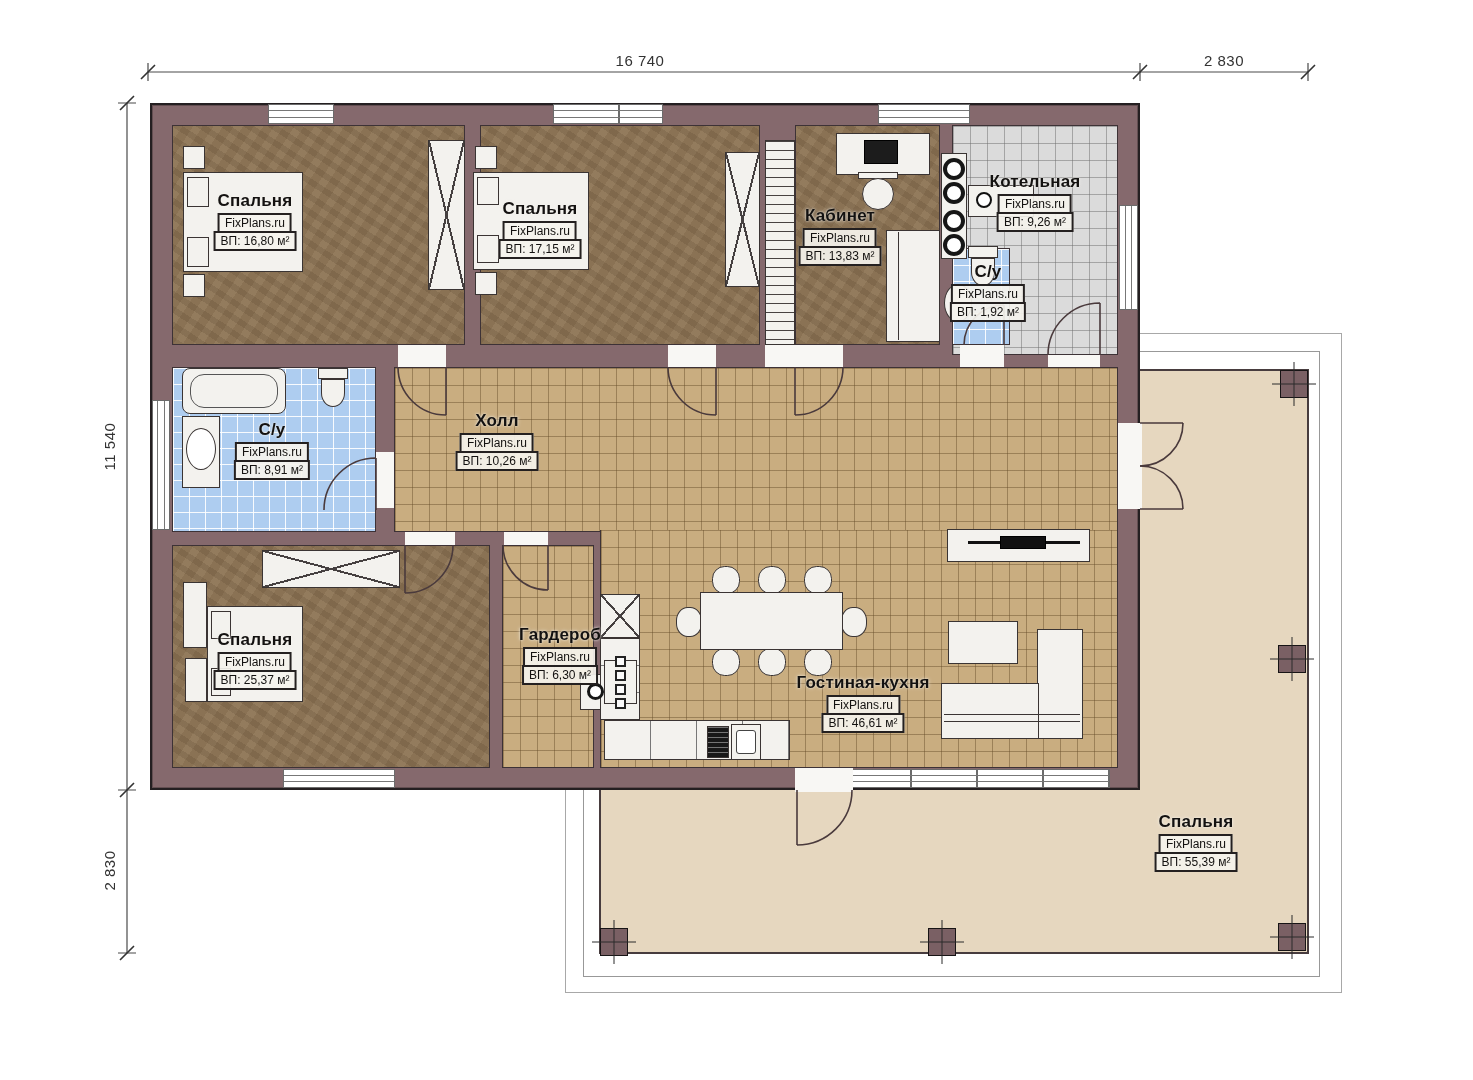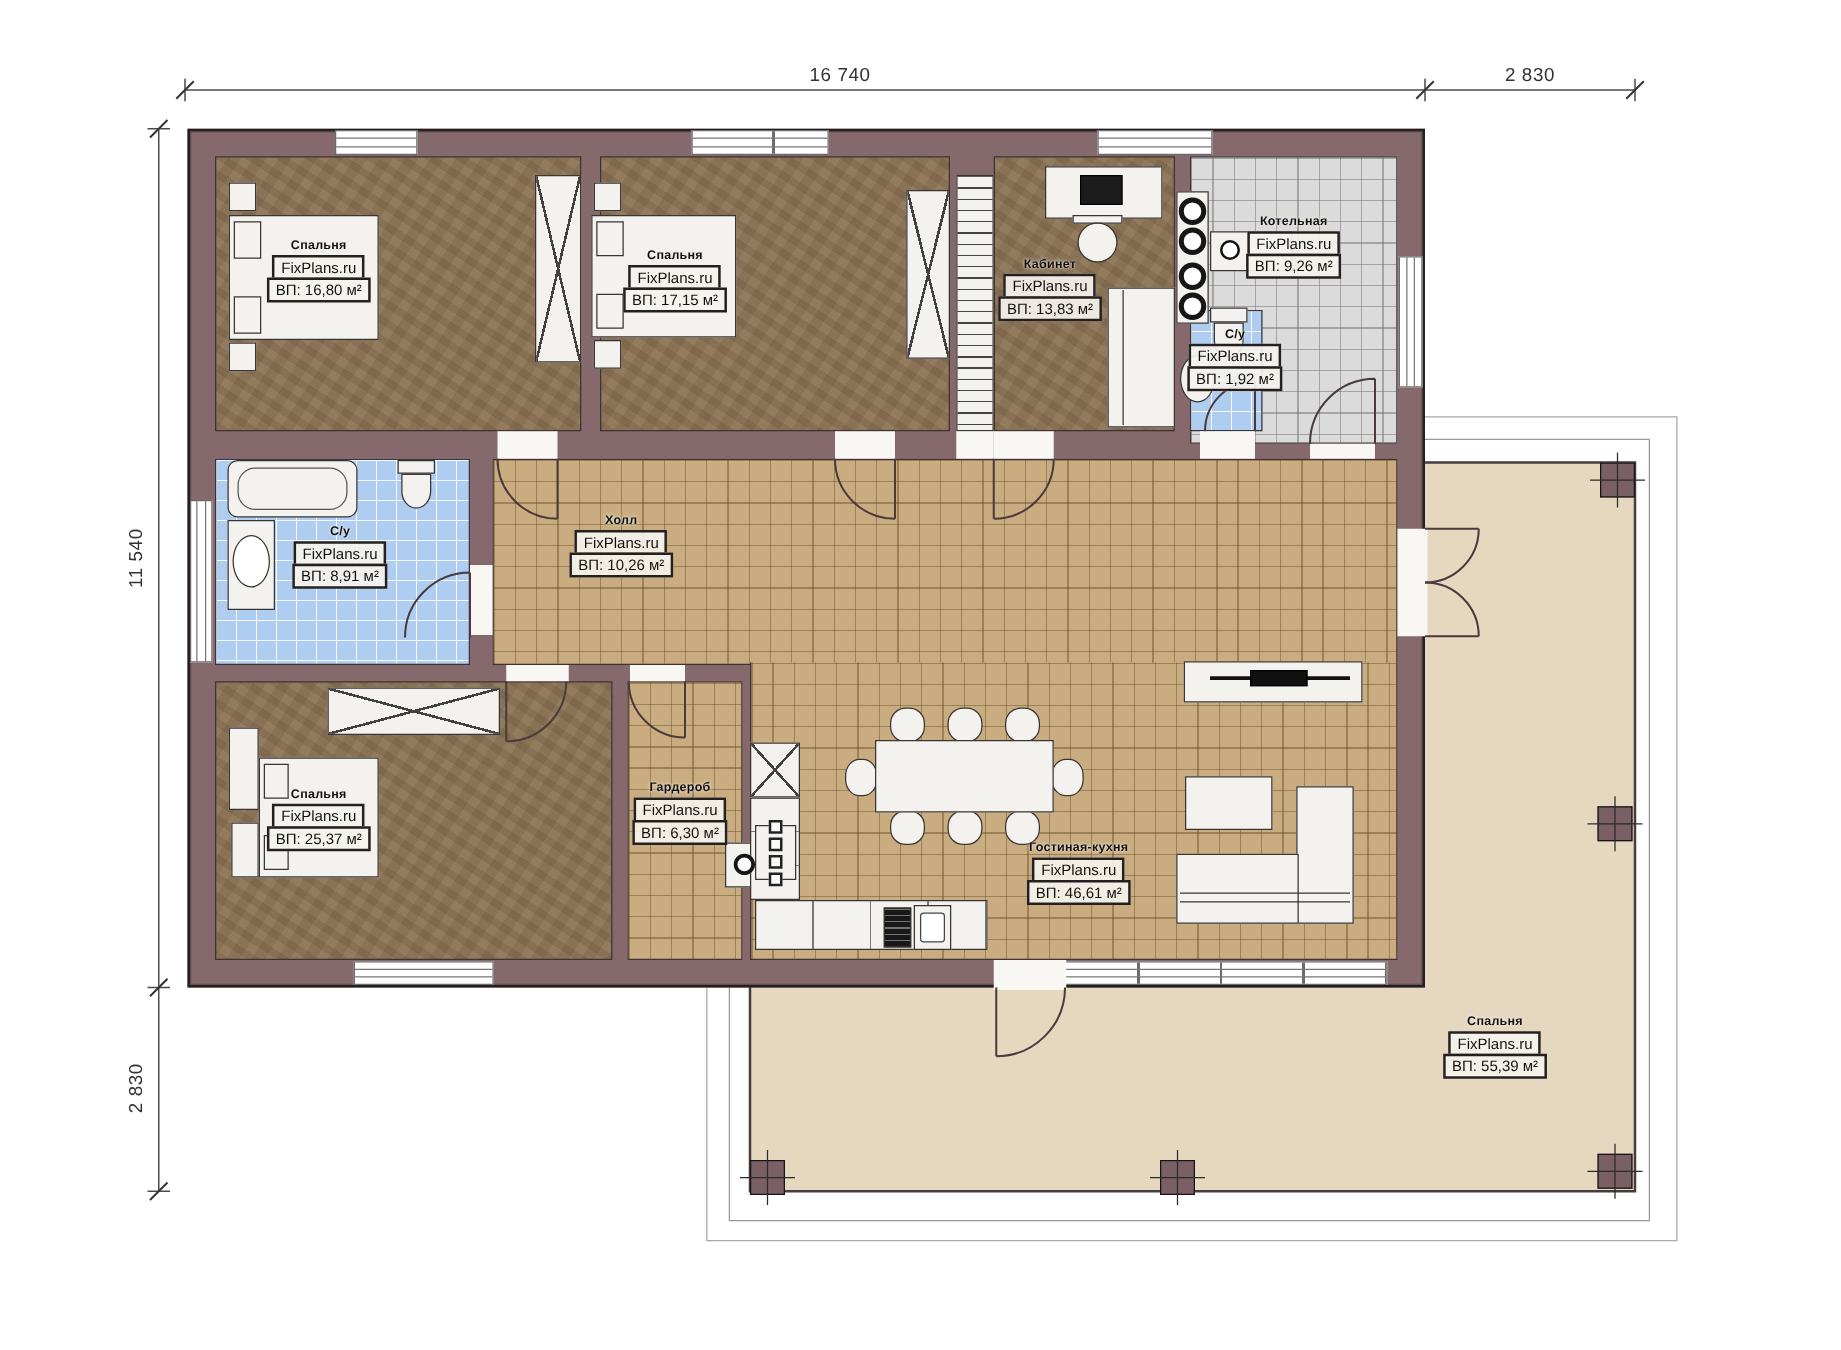--- a/index.html
+++ b/index.html
@@ -48,21 +48,21 @@
   .win-v::before,.win-v::after{content:"";position:absolute;top:0;bottom:0;border-left:1px solid #777}
   .win-v::before{left:28%}.win-v::after{right:28%}
   .mull{background-image:repeating-linear-gradient(to right, transparent 0 64px, #6b6b6b 64px 66px)}
 
   
   .t-frame{position:absolute;background:#fff;z-index:1}
   .col-sq{position:absolute;width:28px;height:28px;background:#7a6064;border:1.6px solid #171415;z-index:8}
 
   
   .label{position:absolute;transform:translateX(-50%);text-align:center;z-index:40;color:#131110}
-  .label .nm{font-size:10px;font-weight:bold;letter-spacing:.2px;white-space:nowrap;
+  .label .nm{font-size:17px;font-weight:bold;letter-spacing:.2px;white-space:nowrap;
     text-shadow:0 0 2px rgba(246,244,238,.85),0 0 4px rgba(246,244,238,.6)}
   .label .bx{display:block;width:max-content;margin:2px auto 0;border:2px solid #242020;
     background:rgba(245,243,237,.92);padding:0 5px;font-size:12px;line-height:16px;white-space:nowrap}
   .label .bx + .bx{margin-top:-2px}
 
   
   .dim{position:absolute;font-size:15px;color:#333;white-space:nowrap;z-index:30;letter-spacing:.5px}
   svg.overlay{position:absolute;left:0;top:0;z-index:20;pointer-events:none}
   svg.under{position:absolute;left:0;top:0;z-index:2;pointer-events:none}
 </style>
@@ -226,21 +226,21 @@
       <line x1="127" y1="103" x2="127" y2="953"></line>
       <path d="M148,63 V81 M1140,63 V81 M1308,63 V81"></path>
       <path d="M118,103 H136 M118,790 H136 M118,953 H136"></path>
       <g stroke="#333" stroke-width="1.6">
         <path d="M141,79 L155,65 M1133,79 L1147,65 M1301,79 L1315,65"></path>
         <path d="M120,110 L134,96 M120,797 L134,783 M120,960 L134,946"></path>
       </g>
     </g>
   </svg>
 
-  <div class="dim" style="left:672px;top:52px;transform:translateX(-50%)">16 740</div>
+  <div class="dim" style="left:640px;top:52px;transform:translateX(-50%)">16 740</div>
   <div class="dim" style="left:1224px;top:52px;transform:translateX(-50%)">2 830</div>
   <div class="dim" style="left:76px;top:438px;width:66px;text-align:center;transform:rotate(-90deg)">11 540</div>
   <div class="dim" style="left:76px;top:862px;width:66px;text-align:center;transform:rotate(-90deg)">2 830</div>
 
   <div class="label" style="left:255px;top:191px">
     <div class="nm">Спальня</div>
     <span class="bx">FixPlans.ru</span>
     <span class="bx">ВП: 16,80 м²</span>
   </div>
   <div class="label" style="left:540px;top:199px">
@@ -271,21 +271,21 @@
   <div class="label" style="left:497px;top:411px">
     <div class="nm">Холл</div>
     <span class="bx">FixPlans.ru</span>
     <span class="bx">ВП: 10,26 м²</span>
   </div>
   <div class="label" style="left:255px;top:630px">
     <div class="nm">Спальня</div>
     <span class="bx">FixPlans.ru</span>
     <span class="bx">ВП: 25,37 м²</span>
   </div>
-  <div class="label" style="left:544px;top:625px">
+  <div class="label" style="left:560px;top:625px">
     <div class="nm">Гардероб</div>
     <span class="bx">FixPlans.ru</span>
     <span class="bx">ВП: 6,30 м²</span>
   </div>
   <div class="label" style="left:863px;top:673px">
     <div class="nm">Гостиная-кухня</div>
     <span class="bx">FixPlans.ru</span>
     <span class="bx">ВП: 46,61 м²</span>
   </div>
   <div class="label" style="left:1196px;top:812px">

